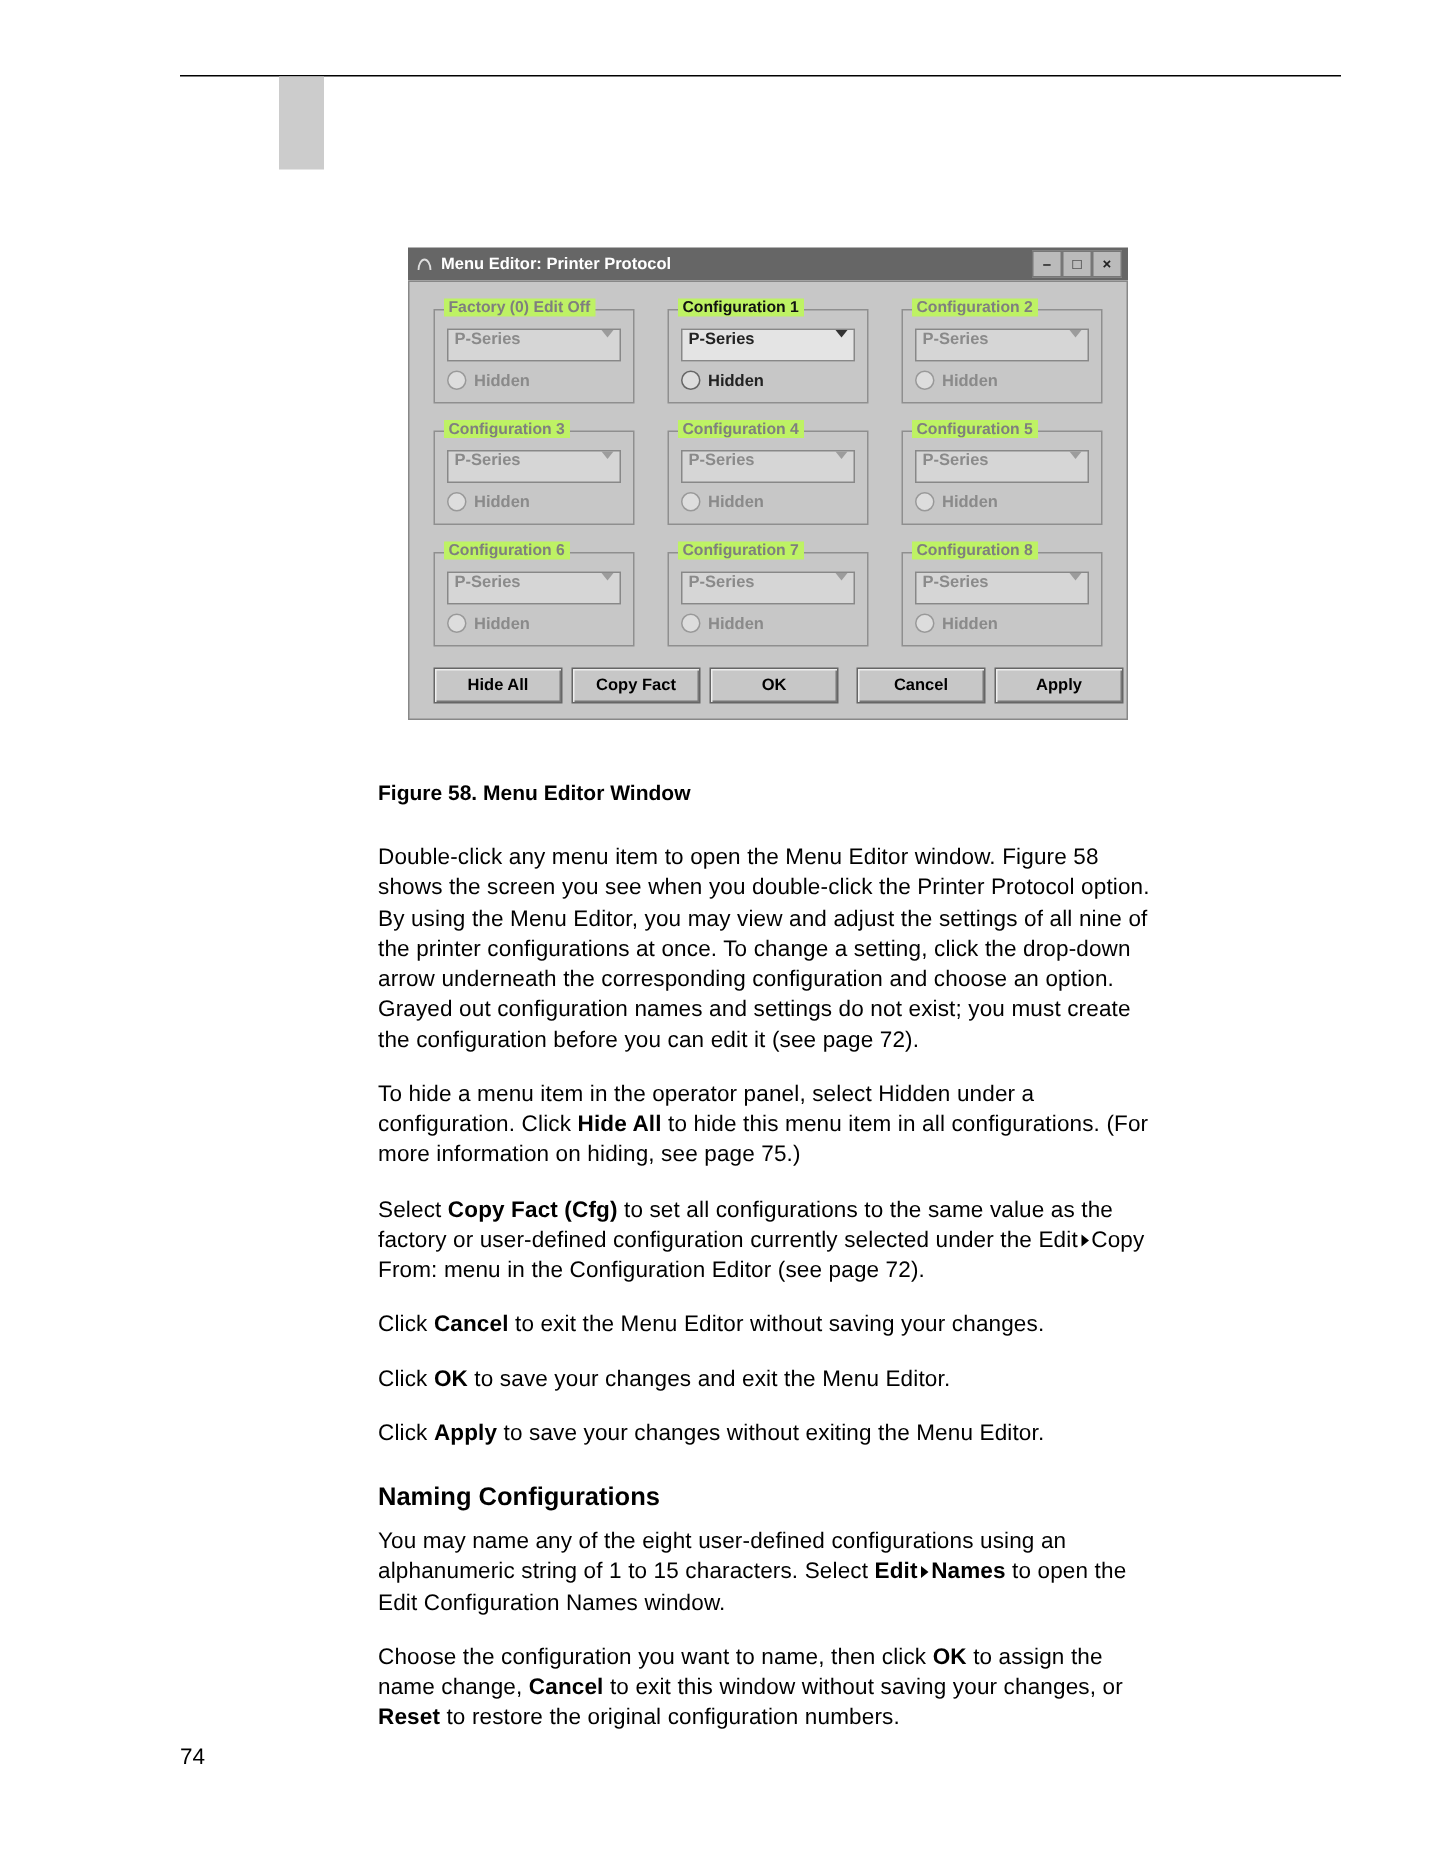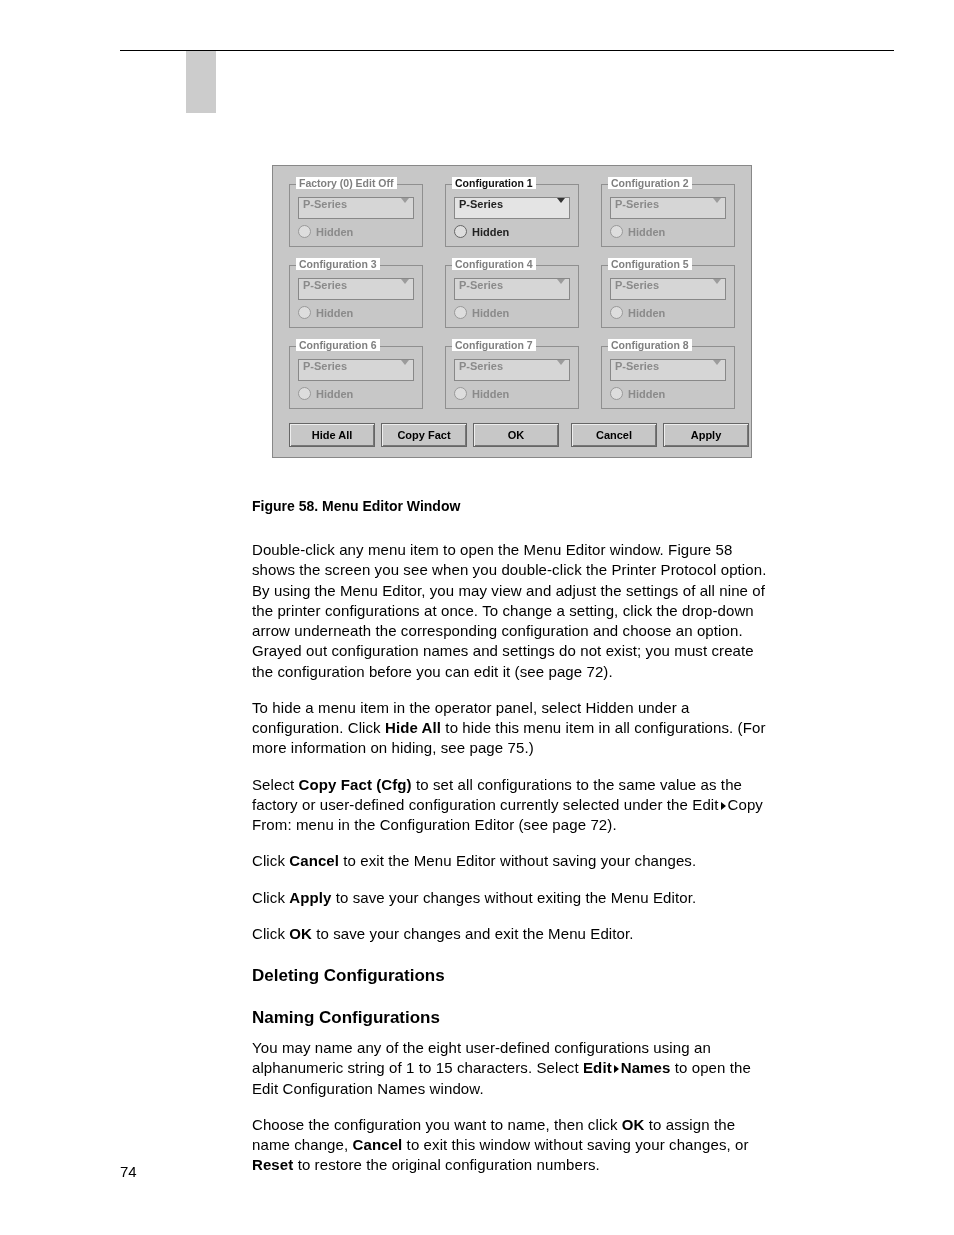--- a/index.html
+++ b/index.html
@@ -9,21 +9,21 @@
   .content{position:absolute;left:252px;top:165px;width:520px;}
   .screenshot{width:480px;margin:0 auto 40px auto;}
   .titlebar{background:#666;color:#fff;height:22px;display:flex;align-items:center;font-size:11px;font-weight:bold;padding:0 4px;}
   .titlebar .icon{width:14px;height:14px;margin-right:4px;display:flex;align-items:center;justify-content:center;}
   .titlebar .title{flex:1;}
   .winbtns{display:flex;gap:0;}
   .winbtn{width:18px;height:16px;background:#bbb;border:1px solid #777;display:flex;align-items:center;justify-content:center;font-size:10px;font-weight:bold;color:#222;}
   .winbody{background:#c7c7c7;padding:18px 16px 10px 16px;border:1px solid #888;}
   .grid{display:grid;grid-template-columns:repeat(3,1fr);column-gap:22px;row-gap:18px;}
   .groupbox{position:relative;border:1px solid #8f8f8f;padding:12px 8px 8px 8px;}
-  .groupbox .legend{position:absolute;top:-8px;left:6px;background:#ffffff;padding:0 3px;font-size:10.5px;font-weight:bold;color:#111;}
+  .groupbox .legend{position:absolute;top:-8px;left:6px;background:#bef264;padding:0 3px;font-size:10.5px;font-weight:bold;color:#111;}
   .groupbox.disabled .legend{color:#7f7f7f;}
   .combo{height:20px;border:1px solid #888;background:#e4e4e4;display:flex;align-items:flex-start;justify-content:space-between;padding:0 4px;font-size:11px;font-weight:bold;color:#222;margin-bottom:6px;}
   .combo.disabled{color:#8a8a8a;background:#d6d6d6;}
   .combo .arrow{width:0;height:0;border-left:4px solid transparent;border-right:4px solid transparent;border-top:5px solid #333;}
   .combo.disabled .arrow{border-top-color:#9c9c9c;}
   .radio-row{display:flex;align-items:flex-end;gap:5px;font-size:11px;font-weight:bold;color:#222;}
   .radio-row.disabled{color:#8a8a8a;}
   .radiodot{width:11px;height:11px;border:1px solid #666;border-radius:50%;background:#ddd;}
   .radio-row.disabled .radiodot{border-color:#999;}
   .btnrow{display:flex;justify-content:flex-start;gap:6px;margin-top:14px;}
@@ -39,20 +39,33 @@
 </head>
 <body>
 
 <div class="page">
   <div class="hr-top"></div>
   <div class="gray-tab"></div>
 
   <div class="content">
 
     <div class="screenshot">
+      <div class="titlebar">
+        <span class="icon">
+          <svg width="12" height="12" viewBox="0 0 12 12">
+              <path d="M2 10 C2 6 4 3 6 3 C8 3 10 6 10 10" stroke="#ddd" stroke-width="1.2" fill="none"></path>
+            </svg>
+        </span>
+        <span class="title">Menu Editor: Printer Protocol</span>
+        <div class="winbtns">
+          <div class="winbtn">–</div>
+          <div class="winbtn">□</div>
+          <div class="winbtn">×</div>
+        </div>
+      </div>
       <div class="winbody">
         <div class="grid" id="grid">
             <div class="groupbox disabled">
               <div class="legend">Factory (0) Edit Off</div>
               <div class="combo disabled">
                 <span>P-Series</span>
                 <span class="arrow"></span>
               </div>
               <div class="radio-row disabled">
                 <span class="radiodot"></span>
@@ -168,27 +181,26 @@
     </p>
 
     <p class="body">
       <span>Select </span><span class="bold">Copy Fact (Cfg)</span><span> to set all configurations to the same value as the factory or user-defined configuration currently selected under the Edit</span><span class="tri"></span><span>Copy From: menu in the Configuration Editor (see page 72).</span>
     </p>
 
     <p class="body">
       <span>Click </span><span class="bold">Cancel</span><span> to exit the Menu Editor without saving your changes.</span>
     </p>
     <p class="body">
+      <span>Click </span><span class="bold">OK</span><span> to save your changes and exit the Menu Editor.</span>
+    </p>
+    <p class="body">
       <span>Click </span><span class="bold">Apply</span><span> to save your changes without exiting the Menu Editor.</span>
     </p>
-    <p class="body">
-      <span>Click </span><span class="bold">OK</span><span> to save your changes and exit the Menu Editor.</span>
-    </p>
-
-    <div class="h2">Deleting Configurations</div>
+
 
     <div class="h2">Naming Configurations</div>
     <p class="body">
       <span>You may name any of the eight user-defined configurations using an alphanumeric string of 1 to 15 characters. Select </span><span class="bold">Edit</span><span class="tri"></span><span class="bold">Names</span><span> to open the Edit Configuration Names window.</span>
     </p>
     <p class="body">
       <span>Choose the configuration you want to name, then click </span><span class="bold">OK</span><span> to assign the name change, </span><span class="bold">Cancel</span><span> to exit this window without saving your changes, or </span><span class="bold">Reset</span><span> to restore the original configuration numbers.</span>
     </p>
 
   </div>

